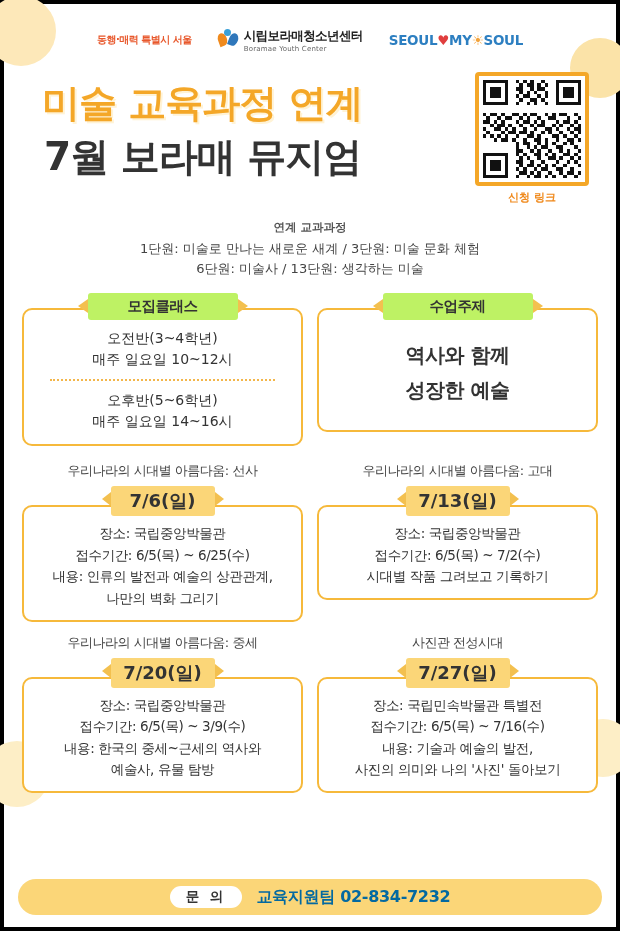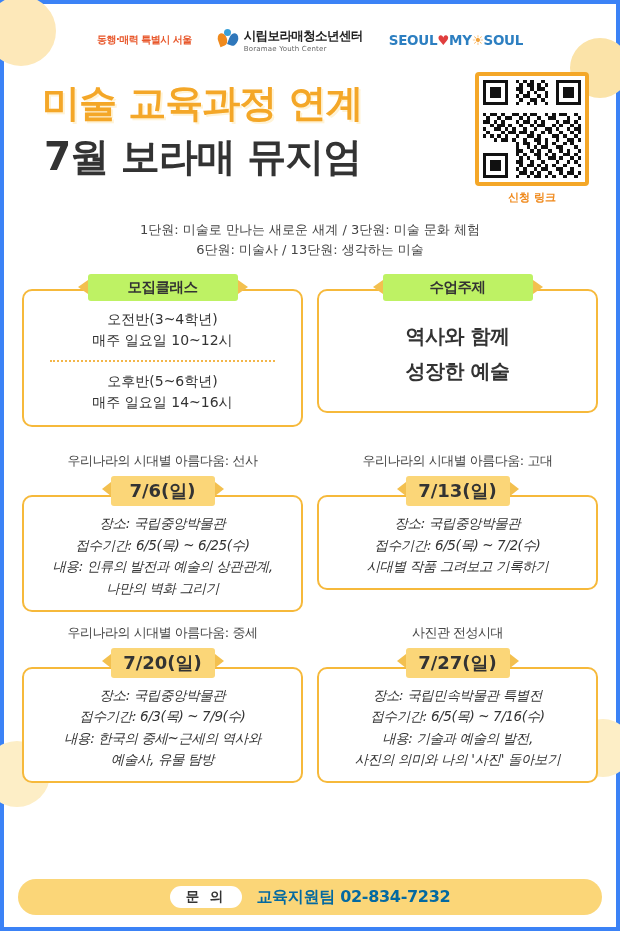--- a/index.html
+++ b/index.html
@@ -6,21 +6,21 @@
   body{
     width:620px;height:931px;
     background:#fdfdfd;
     font-family:"DejaVu Sans","Liberation Sans",sans-serif;
     overflow:hidden;
     position:relative;
   }
   .poster{
     position:absolute;inset:0;
     background:#ffffff;
-    border:4px solid #3b82f6;
+    border:4px solid #000000;
     box-sizing:border-box;
   }
   
   .blob{position:absolute;border-radius:50%;background:#fde8b9;z-index:0;}
   .blob.tl{width:70px;height:70px;left:-18px;top:-8px;}
   .blob.tr{width:60px;height:60px;right:-14px;top:34px;background:#fbe3a8;}
   .blob.bl{width:66px;height:66px;left:-20px;bottom:120px;background:#fdeec6;}
   .blob.br{width:58px;height:58px;right:-16px;bottom:150px;background:#fdeec6;}
 
   .inner{position:relative;z-index:2;padding:0 18px;}
@@ -102,21 +102,21 @@
   .classline{font-size:14px;color:#333;line-height:1.5;}
   .divider{
     border:0;border-top:2px dotted #f3b64a;margin:9px 18px;
   }
   .subject{
     font-size:20px;font-weight:bold;color:#333;line-height:1.75;
     padding:10px 0;letter-spacing:-.5px;
   }
 
   
-  .sessions{margin-top:25px;}
+  .sessions{margin-top:16px;}
   .srow{display:flex;gap:14px;margin-bottom:12px;}
   .scol{flex:1;}
   .stheme{
     text-align:center;font-size:13px;color:#444;
     letter-spacing:-.5px;margin-bottom:6px;
   }
   .sdate{
     width:104px;margin:0 auto;background:#fbd678;color:#333;
     font-size:18px;font-weight:bold;text-align:center;
     padding:3px 0;border-radius:3px;position:relative;z-index:3;
@@ -125,21 +125,21 @@
     content:"";position:absolute;top:6px;width:0;height:0;
     border-top:7px solid transparent;border-bottom:7px solid transparent;
   }
   .sdate::before{left:-9px;border-right:9px solid #f3c04f;}
   .sdate::after{right:-9px;border-left:9px solid #f3c04f;}
   .sbody{
     border:2px solid #f6b93b;border-radius:10px;background:#fff;
     margin-top:-11px;padding:16px 6px 10px;text-align:center;
     font-size:13.5px;color:#333;line-height:1.6;letter-spacing:-.4px;
   }
-  .sbody div{white-space:nowrap;font-style:italic;}
+  .sbody div{white-space:nowrap;}
 
   
   .footer{
     position:absolute;left:14px;right:14px;bottom:12px;
     background:#fbd678;border-radius:18px;height:36px;
     display:flex;align-items:center;justify-content:center;gap:14px;
   }
   .f-pill{
     background:#fff;border-radius:12px;padding:2px 16px;
     font-size:13.5px;font-weight:bold;color:#333;letter-spacing:3px;
@@ -364,20 +364,21 @@
               <rect x="20" y="27" width="1" height="1"></rect>
               <rect x="23" y="27" width="1" height="1"></rect>
               <rect x="26" y="27" width="1" height="1"></rect>
           </g>
         </svg>
         <div class="qrlabel">신청 링크</div>
       </div>
     </div>
 
     <div class="curr">
+      <div class="c0">연계 교과과정</div>
       <div class="c1">1단원: 미술로 만나는 새로운 새계 / 3단원: 미술 문화 체험</div>
       <div class="c2">6단원: 미술사 / 13단원: 생각하는 미술</div>
     </div>
 
     <div class="row">
       <div class="col">
         <div class="ribbon">모집클래스</div>
         <div class="card">
           <div class="classline">오전반(3~4학년)</div>
           <div class="classline">매주 일요일 10~12시</div>
@@ -418,21 +419,21 @@
             <div>시대별 작품 그려보고 기록하기</div>
           </div>
         </div>
       </div>
       <div class="srow">
         <div class="scol">
           <div class="stheme">우리나라의 시대별 아름다움: 중세</div>
           <div class="sdate">7/20(일)</div>
           <div class="sbody">
             <div>장소: 국립중앙박물관</div>
-            <div>접수기간: 6/3(목) ~ 7/9(수)</div>
+            <div>접수기간: 6/5(목) ~ 3/9(수)</div>
             <div>내용: 한국의 중세~근세의 역사와</div>
             <div>예술사, 유물 탐방</div>
           </div>
         </div>
         <div class="scol">
           <div class="stheme">사진관 전성시대</div>
           <div class="sdate">7/27(일)</div>
           <div class="sbody">
             <div>장소: 국립민속박물관 특별전</div>
             <div>접수기간: 6/5(목) ~ 7/16(수)</div>

